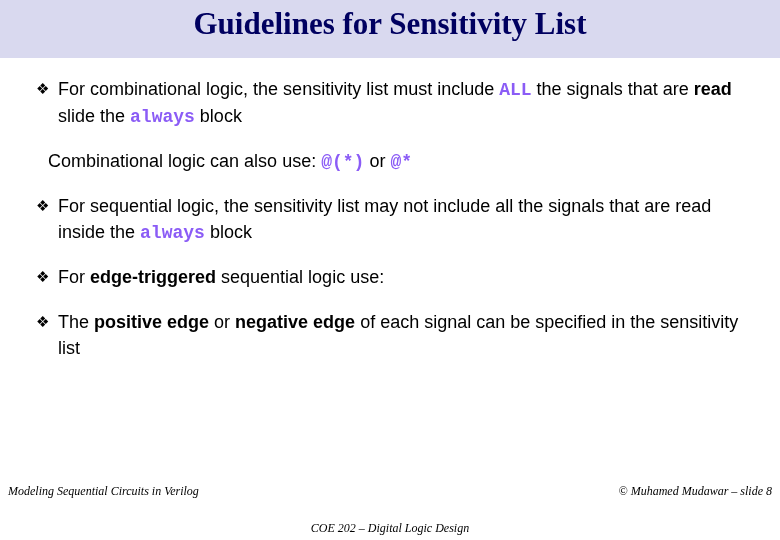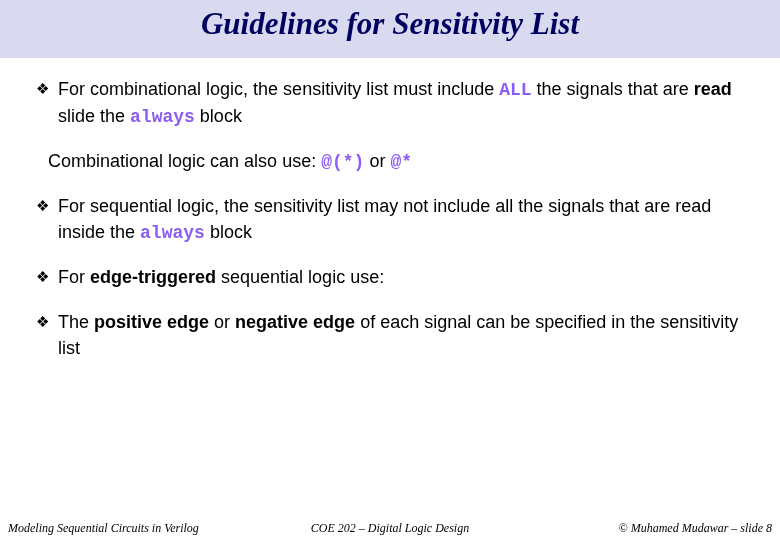--- a/index.html
+++ b/index.html
@@ -18,21 +18,20 @@
     height: 58px;
     text-align: center;
   }
   .title-band h1 {
     margin: 0;
     padding-top: 6px;
     font-family: "Comic Sans MS", "Comic Sans", cursive;
     font-weight: bold;
     font-size: 31px;
     color: #000060;
-    font-style: italic;
   }
   .body {
     padding: 18px 36px 0 36px;
     color: #000;
     font-size: 18px;
     line-height: 1.45;
   }
   .bullet {
     display: flex;
     margin-bottom: 18px;
@@ -61,21 +60,20 @@
     bottom: 4px;
     left: 0;
     width: 780px;
     display: flex;
     font-family: "Times New Roman", serif;
     font-style: italic;
     font-size: 12px;
     color: #000;
     padding: 0 8px;
     box-sizing: border-box;
-    align-items: flex-end;
   }
   .footer .left  { flex:1; text-align:left; }
   .footer .mid   { flex:1; text-align:center;margin-top:37px; }
   .footer .right { flex:1; text-align:right; }
 </style>
 </head>
 <body>
 
 <div class="title-band">
   <h1>Guidelines for Sensitivity List</h1>

